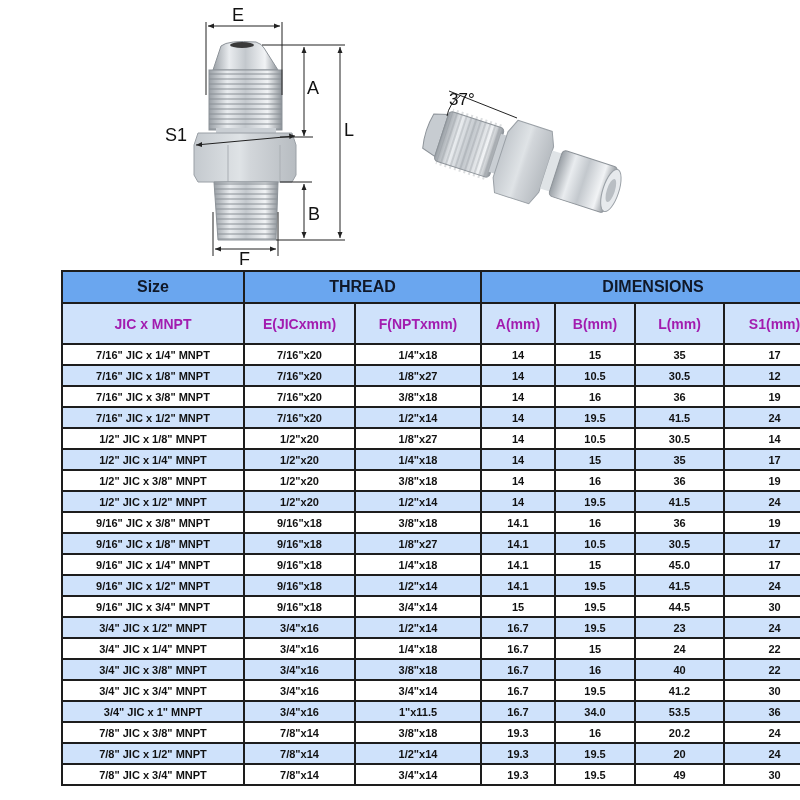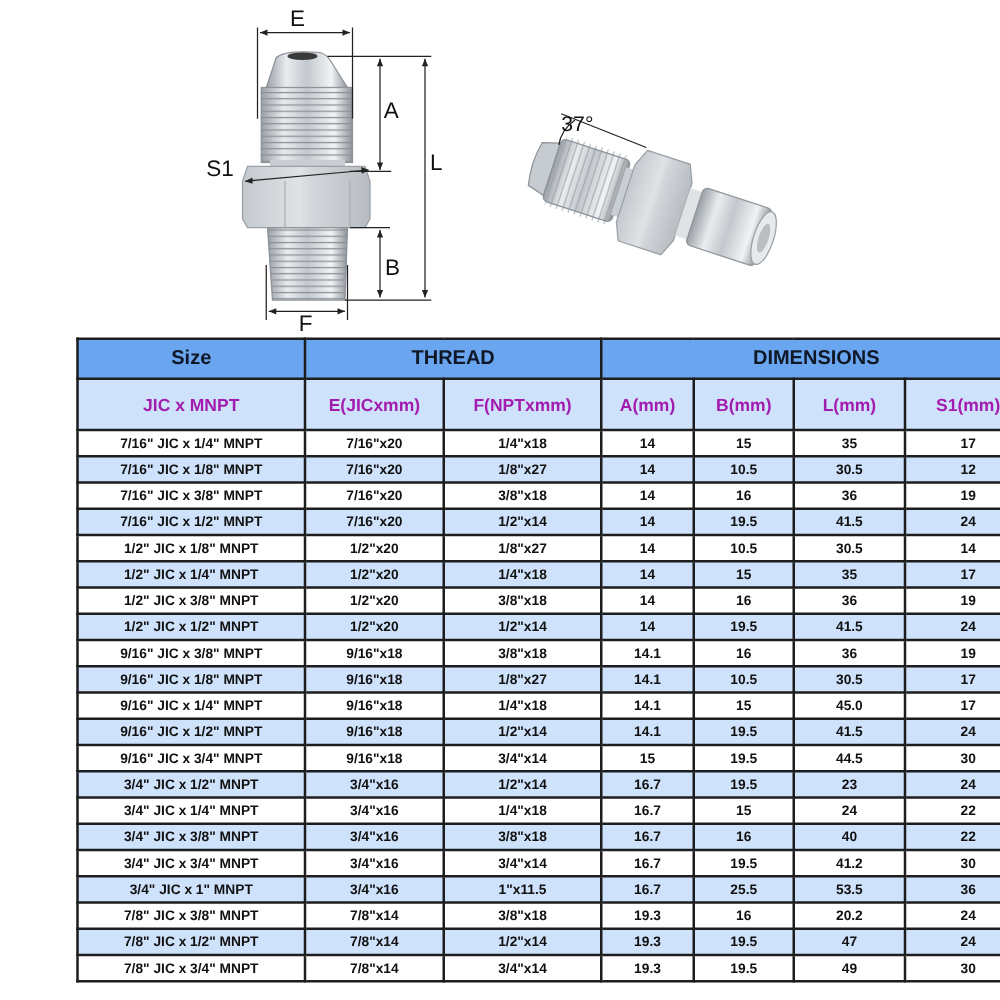--- a/index.html
+++ b/index.html
@@ -309,40 +309,40 @@
         <td>16.7</td>
         <td>19.5</td>
         <td>41.2</td>
         <td>30</td>
       </tr>
       <tr>
         <td>3/4" JIC x 1" MNPT</td>
         <td>3/4"x16</td>
         <td>1"x11.5</td>
         <td>16.7</td>
-        <td>25.5</td>
+        <td>34.0</td>
         <td>53.5</td>
         <td>36</td>
       </tr>
       <tr>
         <td>7/8" JIC x 3/8" MNPT</td>
         <td>7/8"x14</td>
         <td>3/8"x18</td>
         <td>19.3</td>
         <td>16</td>
         <td>20.2</td>
         <td>24</td>
       </tr>
       <tr>
         <td>7/8" JIC x 1/2" MNPT</td>
         <td>7/8"x14</td>
         <td>1/2"x14</td>
         <td>19.3</td>
         <td>19.5</td>
-        <td>47</td>
+        <td>20</td>
         <td>24</td>
       </tr>
       <tr>
         <td>7/8" JIC x 3/4" MNPT</td>
         <td>7/8"x14</td>
         <td>3/4"x14</td>
         <td>19.3</td>
         <td>19.5</td>
         <td>49</td>
         <td>30</td>

